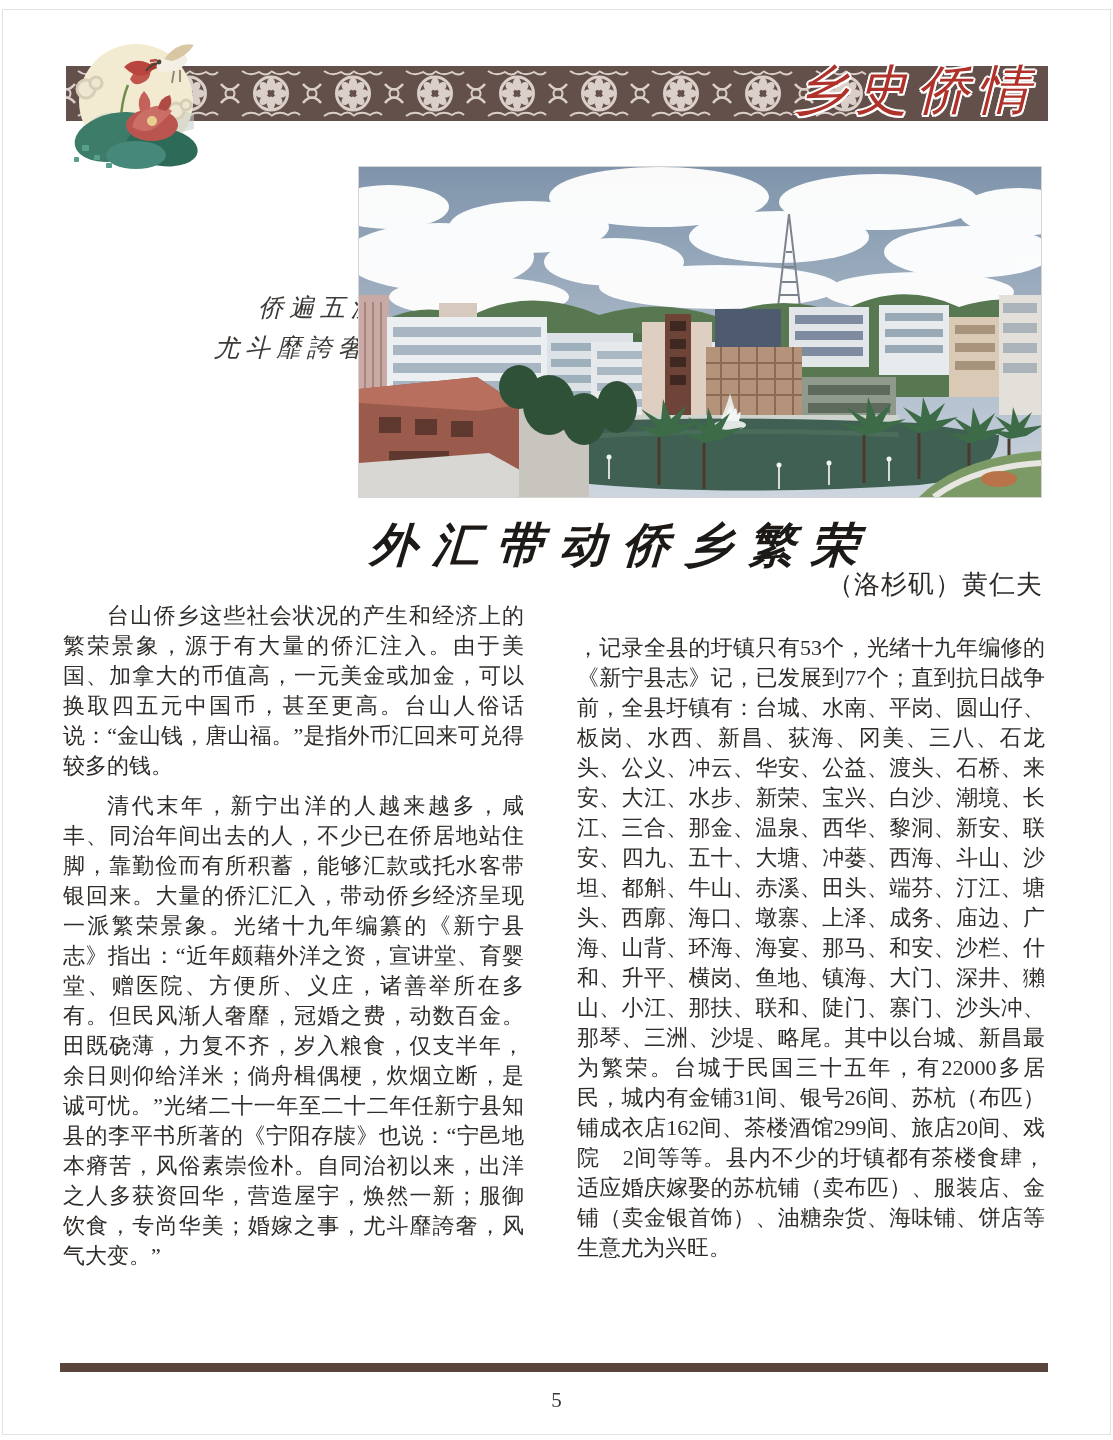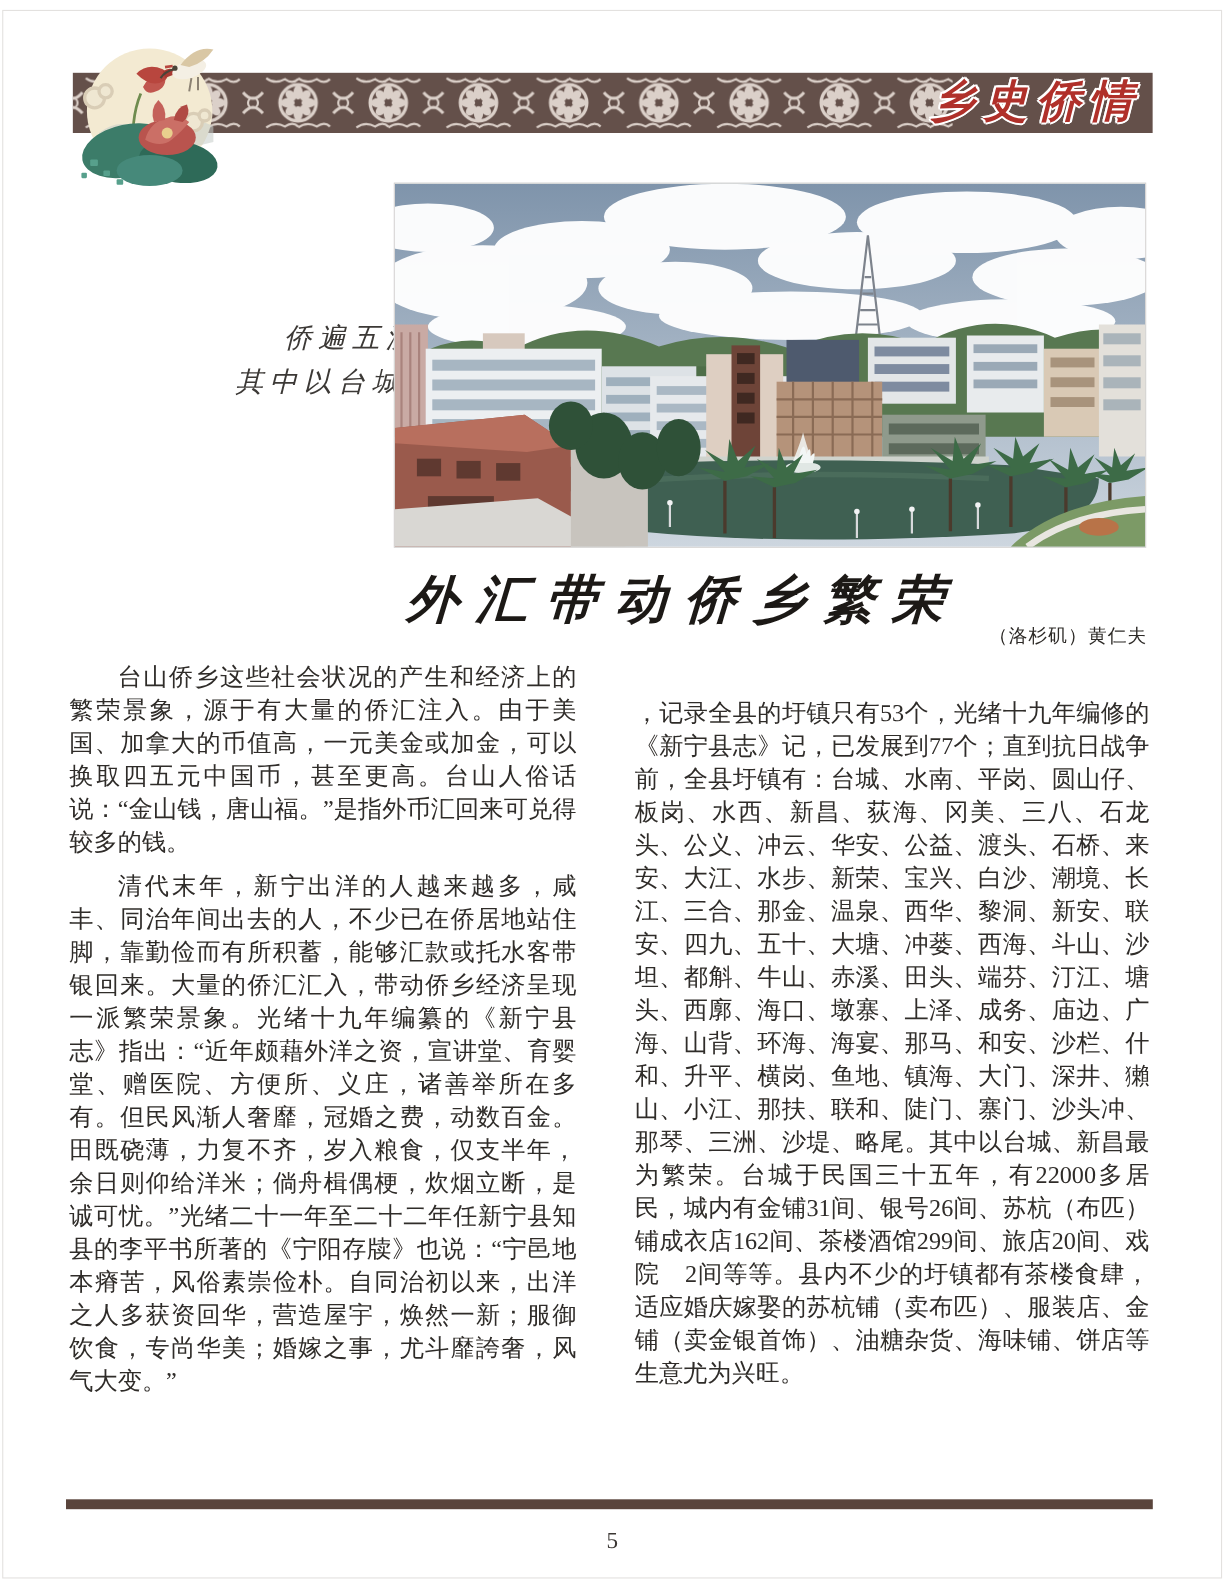--- a/index.html
+++ b/index.html
@@ -7,21 +7,21 @@
     position:relative;width:1113px;height:1440px;background:#ffffff;overflow:hidden;
     font-family:"Liberation Serif","DejaVu Serif",serif;color:#2d2a27;
   }
   .page-edge{position:absolute;left:2px;top:9px;right:2px;bottom:5px;border:1px solid #e3e1df;pointer-events:none;}
 
   
   .band{position:absolute;left:66px;top:66px;width:982px;height:55px;}
   .band svg{display:block;}
   .band-title{
     position:absolute;right:10px;top:50%;transform:translateY(-54%);
-    font-size:40px;font-weight:bold;font-style:italic;letter-spacing:8px;
+    font-size:53px;font-weight:normal;font-style:italic;letter-spacing:8px;
     color:#b0302а;color:#b0302a;white-space:nowrap;
     text-shadow:2px 0 0 #fff,-2px 0 0 #fff,0 2px 0 #fff,0 -2px 0 #fff,
                 1.5px 1.5px 0 #fff,-1.5px -1.5px 0 #fff,1.5px -1.5px 0 #fff,-1.5px 1.5px 0 #fff;
   }
   .lotus{position:absolute;left:60px;top:33px;width:152px;height:138px;}
 
   
   .caption{position:absolute;left:214px;top:288px;width:150px;font-size:25px;line-height:40px;
     color:#3c3936;font-style:italic;letter-spacing:6px;white-space:nowrap;}
   .caption .l1{padding-left:44px;}
@@ -29,21 +29,21 @@
   
   .photo{position:absolute;left:358px;top:166px;width:682px;height:330px;border:1px solid #d6d4d2;background:#eef1f3;}
   .photo svg{display:block;}
 
   
   .art-title{
     position:absolute;left:352px;top:514px;width:540px;text-align:center;
     font-size:47px;font-weight:bold;font-style:italic;letter-spacing:16px;color:#1c1916;white-space:nowrap;
     transform:skewX(-3deg);
   }
-  .byline{position:absolute;right:70px;top:567px;font-size:17px;color:#2d2a27;letter-spacing:1px;}
+  .byline{position:absolute;right:70px;top:567px;font-size:26px;color:#2d2a27;letter-spacing:1px;}
 
   
   .col{position:absolute;top:601px;font-size:22px;line-height:30px;text-align:justify;
        text-justify:inter-character;word-break:break-all;color:#2f2c29;}
   .col-left{left:63px;width:461px;}
   .col-right{left:577px;width:468px;margin-top:32px;}
   .col p{margin:0 0 10px 0;text-indent:2em;}
   .col p.no-indent{text-indent:0;}
 
   
@@ -129,21 +129,21 @@
     <g fill="#57a08c">
       <rect x="22" y="112" width="7" height="6" rx="1"></rect>
       <rect x="34" y="122" width="6" height="5" rx="1"></rect>
       <rect x="14" y="124" width="5" height="5" rx="1"></rect>
       <rect x="46" y="130" width="6" height="5" rx="1"></rect>
     </g>
   </svg>
 
   <div class="caption">
     <div class="l1">侨遍五洲</div>
-    <div class="l2">其中以台城</div>
+    <div class="l2">尤斗靡誇奢</div>
   </div>
 
   <div class="photo">
     <svg width="682" height="330" viewBox="0 0 682 330">
       <defs>
         <linearGradient id="sky" x1="0" y1="0" x2="0" y2="1">
           <stop offset="0" stop-color="#7f94ab"></stop>
             <stop offset="1" stop-color="#cdd6df"></stop>
         </linearGradient>
       </defs>

